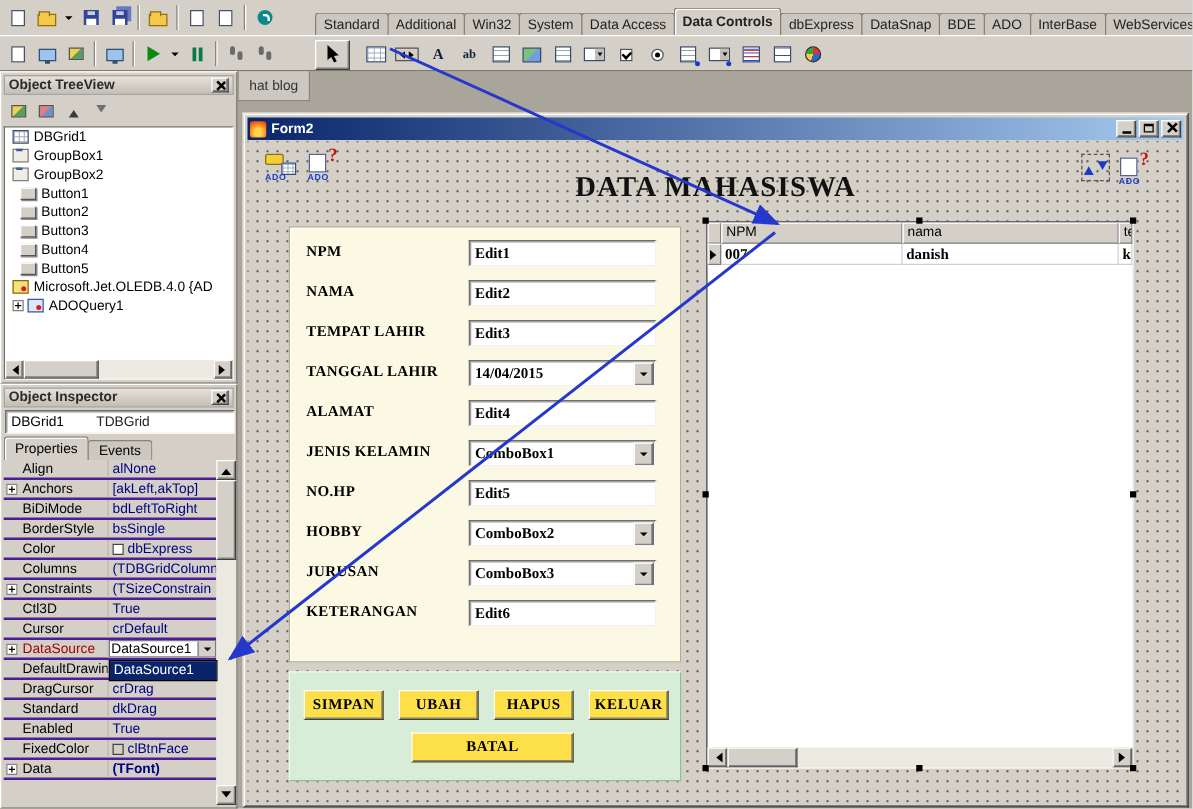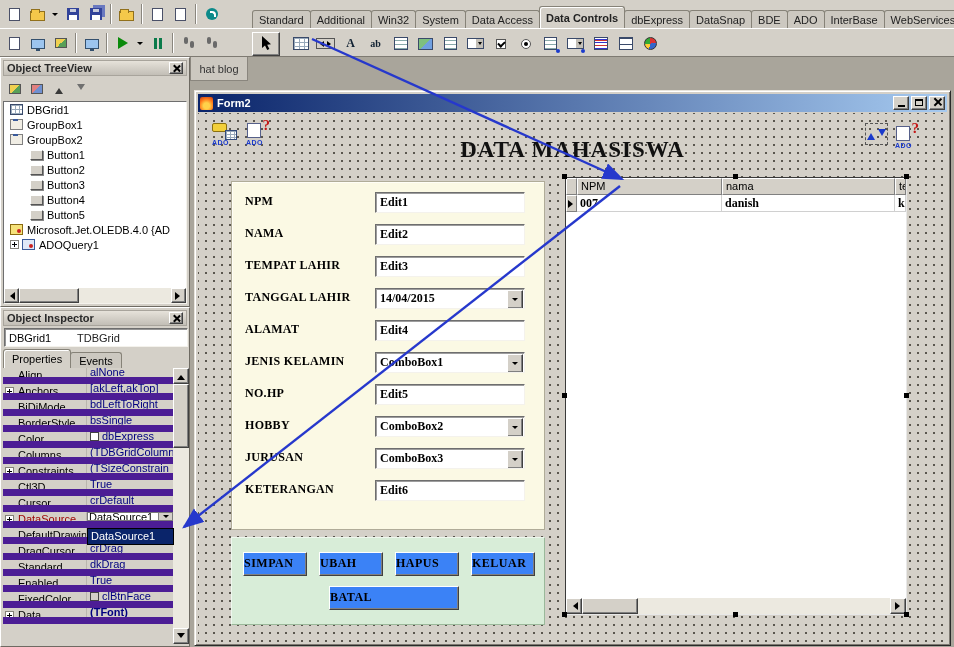--- a/index.html
+++ b/index.html
@@ -76,21 +76,21 @@
 
   #treeview-panel{left:0;top:57px;width:190px;height:250px}
   #tv-toolbar{position:absolute;left:2px;top:20px;height:22px;display:flex;align-items:center;gap:2px;padding-left:2px}
   .tvbtn{width:20px;height:19px;display:flex;align-items:center;justify-content:center}
   .ic-pic{width:12px;height:10px;border:1px solid #555;background:linear-gradient(135deg,#f0d050 50%,#58a058 50%)}
   .ic-pic.b{background:linear-gradient(135deg,#e08080 50%,#7090d0 50%)}
   .tri-up{width:0;height:0;border:4px solid transparent;border-bottom:6px solid #3a3a3a}
   .tri-dn{width:0;height:0;border:4px solid transparent;border-top:6px solid #707070}
   #treebox{position:absolute;left:2px;right:2px;top:43px;bottom:2px;background:#fff;border:1px solid;border-color:#6e6e6e #f4f2ec #f4f2ec #6e6e6e;overflow:hidden}
   .titem{display:flex;align-items:center;height:15px;white-space:nowrap;overflow:hidden;padding-left:6px}
-  .titem.ind{padding-left:26px}
+  .titem.ind{padding-left:12px}
   .ti{flex:0 0 auto;margin-right:4px}
   .ti-grid{width:13px;height:11px;background-color:#fff;border:1px solid #3a4a6a;background-image:linear-gradient(90deg,#9ab 1px,transparent 1px),linear-gradient(#9ab 1px,transparent 1px);background-size:4px 4px}
   .ti-group{width:13px;height:11px;border:1px solid #808080;background:#f0ede4;position:relative}
   .ti-group::after{content:"";position:absolute;left:2px;top:-1px;width:5px;height:2px;background:#3a5a9a}
   .ti-btn{width:13px;height:10px;background:#d4d0c8;border:1px solid;border-color:#fff #555 #555 #fff;box-shadow:1px 1px 0 #888}
   .ti-label{width:12px;height:11px;background:#fffbe0;border:1px solid #a09050;position:relative}
   .ti-label::after{content:"";position:absolute;left:2px;top:4px;width:8px;height:1.5px;background:#705010;box-shadow:0 3px 0 #705010}
   .ti-conn{width:13px;height:11px;background:#f6e27a;border:1px solid #8a6a10;position:relative}
   .ti-conn::after{content:"";position:absolute;right:1px;bottom:1px;width:4px;height:4px;border-radius:50%;background:#c22}
   .ti-query{width:13px;height:11px;background:#dfe8f8;border:1px solid #3a5a9a;position:relative}
@@ -106,21 +106,21 @@
   .tri-d{width:0;height:0;border:4px solid transparent;border-top:5px solid #000;margin-bottom:-2px}
   .sthumb{background:#d4d0c8;border:1px solid;border-color:#fff #404040 #404040 #fff;box-shadow:inset -1px -1px 0 #808080}
 
   #inspector-panel{left:0;top:307px;width:190px;height:340px}
   #insp-combo{position:absolute;left:3px;top:20px;width:184px;height:19px;display:flex;align-items:center;padding-left:4px}
   #insp-combo .type{position:absolute;left:72px;color:#222}
   #insp-tabs{position:absolute;left:2px;top:41px;height:19px;display:flex;align-items:flex-end}
   .itab{padding:2px 8px 2px;background:#ccc8c0;border:1px solid #868278;border-bottom:none;border-radius:3px 3px 0 0;margin-right:-1px;height:16px;line-height:12px}
   .itab.active{background:#d4d0c8;height:19px;line-height:15px;z-index:2;box-shadow:inset 1px 1px 0 #fff}
   #prop-grid{position:absolute;left:2px;top:60px;width:170px;height:272px;background:#d4d0c8}
-  .prow{display:flex;height:16px;border-bottom:7px solid #4c1d95}
+  .prow{display:flex;height:16px;border-bottom:2px solid #4c1d95}
   .pname{position:relative;flex:0 0 84px;padding-left:15px;line-height:15px;border-right:1px solid #bab6ae;overflow:hidden;white-space:nowrap}
   .pname .expand{position:absolute;left:2px;top:3px;margin:0}
   .pval{flex:1;padding-left:3px;line-height:15px;color:#000080;overflow:hidden;white-space:nowrap;display:flex;align-items:center}
   .pval.bold{font-weight:bold}
   .swatch{flex:0 0 auto;width:9px;height:9px;border:1px solid #444;background:#fff;margin-right:3px}
   .swatch.btnface{background:#d4d0c8}
   .pname.hot{color:#9c0000}
   .pval-combo{background:#fff;padding:0;border:1px solid #7a7a7a}
   .combo-text{display:block;flex:1;overflow:hidden;white-space:nowrap;direction:rtl;text-align:left;padding:0 1px;line-height:14px;color:#000}
   .dd-btn{flex:0 0 14px;height:100%;background:#d4d0c8;border-left:1px solid #808080;display:flex;align-items:center;justify-content:center}
@@ -159,21 +159,21 @@
 
   #f-heading{position:absolute;left:0;top:24px;width:100%;text-align:center;font:bold 23px "Liberation Serif","DejaVu Serif",serif;letter-spacing:1px;color:#111}
 
   #f-groupbox{position:absolute;left:33px;top:68px;width:314px;height:349px;background:#fbf9e4;border:1px solid #b0ac98;box-shadow:inset 1px 1px 0 #fffef6}
   .frow{position:absolute;left:0;width:100%;height:22px}
   .flabel{position:absolute;left:13px;top:2px;font:bold 12px "Liberation Serif","DejaVu Serif",serif;letter-spacing:.3px}
   .fctrl{position:absolute;left:143px;top:0;width:150px;height:21px;background:#fff;border:1px solid;border-color:#6e6e6e #f4f2ec #f4f2ec #6e6e6e;box-shadow:inset 1px 1px 0 rgba(60,60,60,.5);font:bold 12px "Liberation Serif","DejaVu Serif",serif;line-height:19px;padding-left:4px;overflow:hidden;white-space:nowrap}
   .fctrl .dd-btn{position:absolute;right:1px;top:1px;bottom:1px;width:16px;background:#d4d0c8;border:1px solid;border-color:#fff #404040 #404040 #fff;box-shadow:inset -1px -1px 0 #808080;display:flex;align-items:center;justify-content:center}
 
   #f-btnpanel{position:absolute;left:33px;top:424px;width:314px;height:88px;background:#d8edd8;border:1px solid;border-color:#eef7ee #9ab89a #9ab89a #eef7ee}
-  .abtn{position:absolute;height:24px;background:#3b82f6;border:1px solid;border-color:#fff #404040 #404040 #fff;box-shadow:inset -1px -1px 0 #808080;font:bold 12px "Liberation Serif","DejaVu Serif",serif;text-align:left;line-height:21px;letter-spacing:.5px}
+  .abtn{position:absolute;height:24px;background:#fde047;border:1px solid;border-color:#fff #404040 #404040 #fff;box-shadow:inset -1px -1px 0 #808080;font:bold 12px "Liberation Serif","DejaVu Serif",serif;text-align:center;line-height:21px;letter-spacing:.5px}
 
   #f-dbgrid{position:absolute;left:367px;top:64px;width:342px;height:438px;background:#fff;border:1px solid;border-color:#3a3a3a #e8e8e8 #e8e8e8 #3a3a3a;overflow:hidden}
   .gh-row,.gd-row{display:flex;height:17px}
   .gh-cell{background:#d4d0c8;border:1px solid;border-color:#fff #808080 #808080 #fff;padding-left:3px;line-height:15px;overflow:hidden;white-space:nowrap}
   .gd-ind{flex:0 0 11px;background:#d4d0c8;border:1px solid;border-color:#fff #808080 #808080 #fff;display:flex;align-items:center;justify-content:center}
   .gd-cell{border-right:1px solid #d0d0d0;border-bottom:1px solid #d0d0d0;padding-left:3px;font:bold 12px "Liberation Serif","DejaVu Serif",serif;line-height:16px;overflow:hidden;white-space:nowrap}
   .grid-hscroll{position:absolute;left:0;right:0;bottom:0;height:16px;background:#ece9e0;display:flex}
   .grid-hscroll .sbtn{width:16px;height:16px}
   .grid-hscroll .sthumb{width:56px;height:16px}
   .handle{position:absolute;width:5px;height:5px;background:#000}

